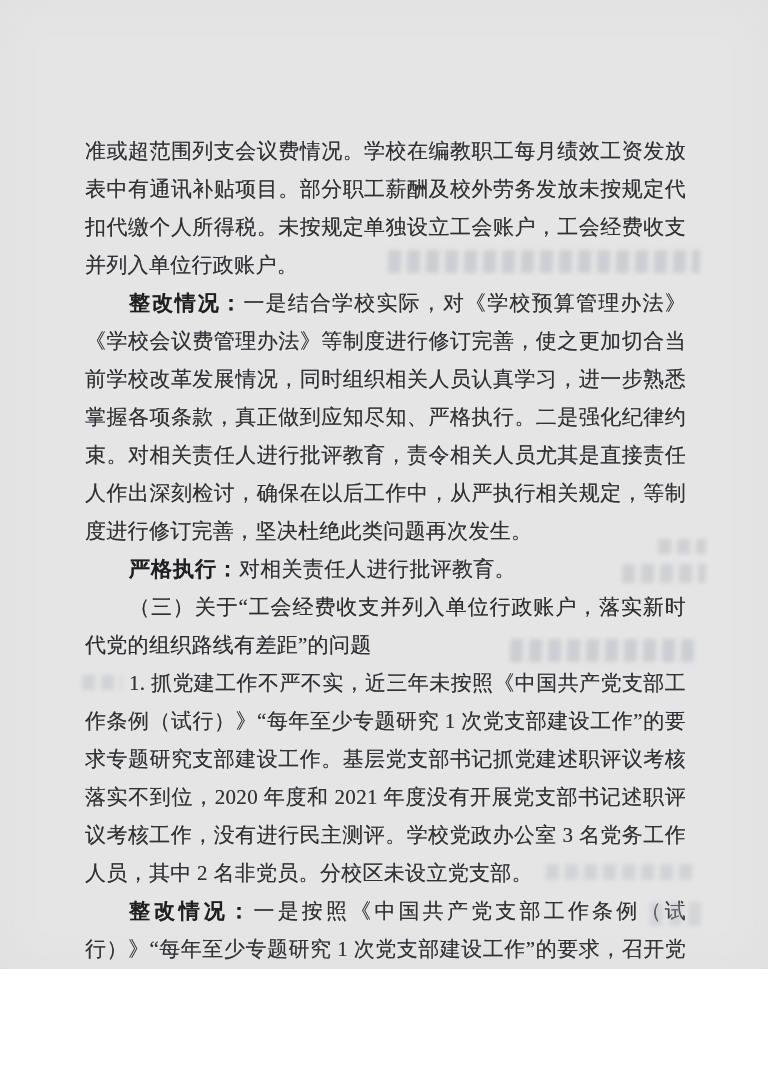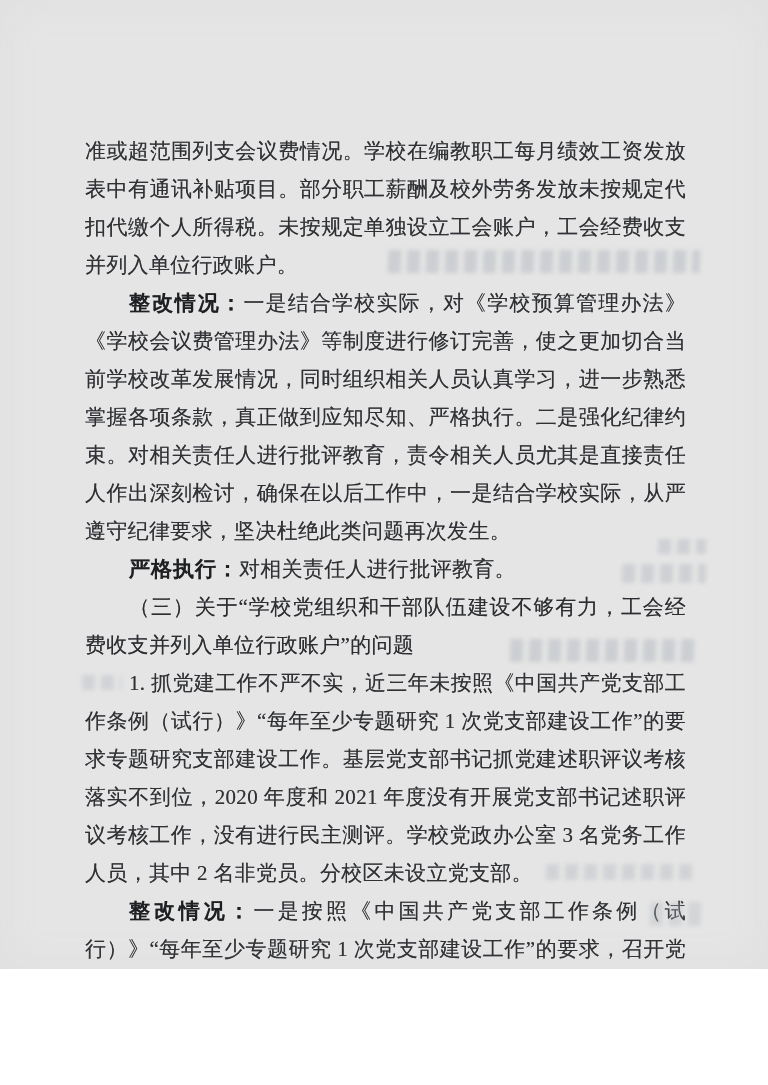--- a/index.html
+++ b/index.html
@@ -65,23 +65,23 @@
     filter: blur(9px);
     transform: none;
   }
 </style>
 </head>
 <body>
 
 <div class="sheet">
   <div class="body-text" id="body-container">
       <p class=""><span class="seg">准或超范围列支会议费情况。学校在编教职工每月绩效工资发放表中有通讯补贴项目。部分职工薪酬及校外劳务发放未按规定代扣代缴个人所得税。未按规定单独设立工会账户，工会经费收支并列入单位行政账户。</span></p>
-      <p class="indent "><span class="seg-bold">整改情况：</span><span class="seg">一是结合学校实际，对《学校预算管理办法》《学校会议费管理办法》等制度进行修订完善，使之更加切合当前学校改革发展情况，同时组织相关人员认真学习，进一步熟悉掌握各项条款，真正做到应知尽知、严格执行。二是强化纪律约束。对相关责任人进行批评教育，责令相关人员尤其是直接责任人作出深刻检讨，确保在以后工作中，一是结合学校实际，从严遵守纪律要求，坚决杜绝此类问题再次发生。</span></p>
+      <p class="indent "><span class="seg-bold">整改情况：</span><span class="seg">一是结合学校实际，对《学校预算管理办法》《学校会议费管理办法》等制度进行修订完善，使之更加切合当前学校改革发展情况，同时组织相关人员认真学习，进一步熟悉掌握各项条款，真正做到应知尽知、严格执行。二是强化纪律约束。对相关责任人进行批评教育，责令相关人员尤其是直接责任人作出深刻检讨，确保在以后工作中，从严执行相关规定，等制度进行修订完善，坚决杜绝此类问题再次发生。</span></p>
       <p class="indent "><span class="seg-bold">严格执行：</span><span class="seg">对相关责任人进行批评教育。</span></p>
-      <p class="indent kai"><span class="seg">（三）关于“学校党组织和干部队伍建设不够有力，工会经费收支并列入单位行政账户”的问题</span></p>
+      <p class="indent kai"><span class="seg">（三）关于“工会经费收支并列入单位行政账户，落实新时代党的组织路线有差距”的问题</span></p>
       <p class="indent "><span class="seg">1. 抓党建工作不严不实，近三年未按照《中国共产党支部工作条例（试行）》“每年至少专题研究 1 次党支部建设工作”的要求专题研究支部建设工作。基层党支部书记抓党建述职评议考核落实不到位，2020 年度和 2021 年度没有开展党支部书记述职评议考核工作，没有进行民主测评。学校党政办公室 3 名党务工作人员，其中 2 名非党员。分校区未设立党支部。</span></p>
       <p class="indent "><span class="seg-bold">整改情况：</span><span class="seg">一是按照《中国共产党支部工作条例（试行）》“每年至少专题研究 1 次党支部建设工作”的要求，召开党委会，</span></p>
     </div>
   <div class="page-num">— 26 —</div>
 <div class="bleed" style="left: 388px; top: 250px; width: 312px; height: 23px; opacity: 0.5;"></div>
     <div class="bleed" style="left: 658px; top: 539px; width: 48px; height: 15px; opacity: 0.45;"></div>
     <div class="bleed" style="left: 622px; top: 564px; width: 84px; height: 19px; opacity: 0.45;"></div>
     <div class="bleed" style="left: 510px; top: 639px; width: 186px; height: 23px; opacity: 0.5;"></div>
     <div class="bleed" style="left: 82px; top: 675px; width: 40px; height: 15px; opacity: 0.4;"></div>
     <div class="bleed" style="left: 546px; top: 864px; width: 152px; height: 16px; opacity: 0.4;"></div>

